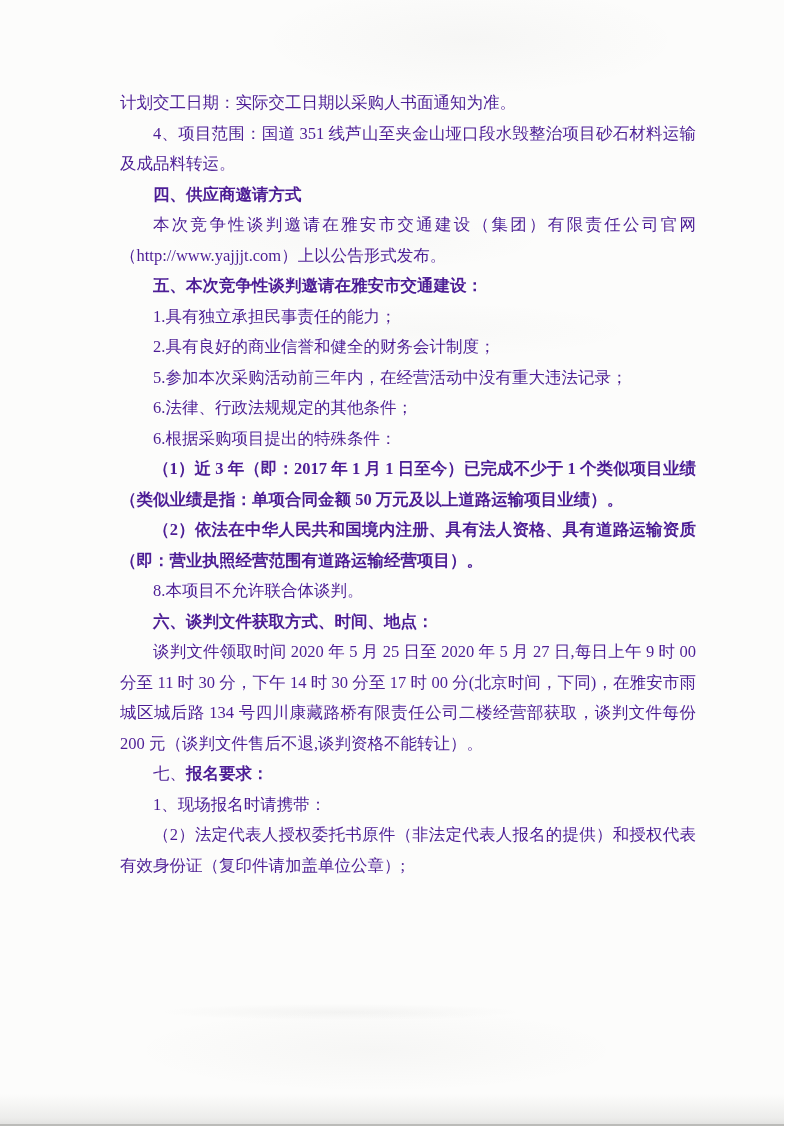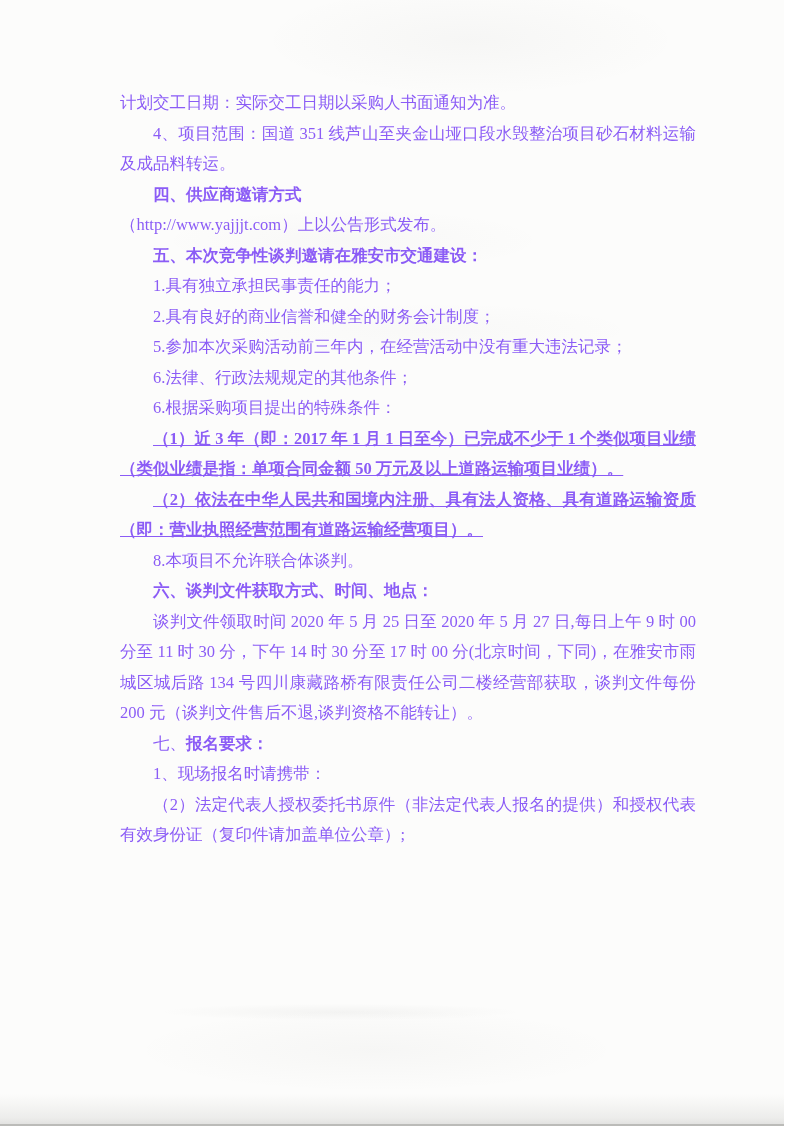--- a/index.html
+++ b/index.html
@@ -6,21 +6,21 @@
   body {
     width: 800px; height: 1131px;
     background: #ffffff;
     font-family: "Liberation Serif", "DejaVu Serif", serif;
   }
   .page {
     position: relative;
     width: 784px; height: 1131px;
     background: #fcfcfb;
     overflow: hidden;
-    color: #8b5cf6;
+    color: #4c1d95;
   }
   
   .page::before {
     content: "";
     position: absolute; inset: 0;
     pointer-events: none;
     background:
       radial-gradient(ellipse 300px 80px at 60% 40px,  rgba(70,70,64,0.030), transparent 70%),
       radial-gradient(ellipse 280px 45px at 45% 240px, rgba(70,70,64,0.022), transparent 70%),
       radial-gradient(ellipse 300px 40px at 55% 330px, rgba(70,70,64,0.020), transparent 70%),
@@ -47,40 +47,41 @@
     font-size: 16.5px;
     line-height: 30.5px;
     text-align: justify;
     text-justify: inter-ideograph;
     letter-spacing: 0;
   }
   .indent { text-indent: 2em; }
   .bold   { font-weight: 700; }
   .mt10 { margin-top: 10px; }
   .mt6  { margin-top: 6px; }
-  .mt4  { margin-top: 4px; text-decoration: underline; }
+  .mt4  { margin-top: 4px; }
   .mt7  { margin-top: 7px; }
   
   .jfull { display: block; text-align: justify; text-align-last: justify; text-indent: 2em; }
   .l2    { display: block; text-indent: 0; }
 </style>
 </head>
 <body>
 
 <div class="page">
 
   <div class="content">
 
     <p class="para">计划交工日期：实际交工日期以采购人书面通知为准。</p>
 
     <p class="para indent">4、项目范围：国道 351 线芦山至夹金山垭口段水毁整治项目砂石材料运输及成品料转运。</p>
 
     <p class="para indent bold mt10">四、供应商邀请方式</p>
 
     <p class="para">
+      <span class="jfull">本次竞争性谈判邀请在雅安市交通建设（集团）有限责任公司官网</span>
       <span class="l2">（http://www.yajjjt.com）上以公告形式发布。</span>
     </p>
 
     <p class="para indent bold mt6">五、本次竞争性谈判邀请在雅安市交通建设：</p>
 
     <p class="para indent">1.具有独立承担民事责任的能力；</p>
 
     <p class="para indent">2.具有良好的商业信誉和健全的财务会计制度；</p>
 
 

